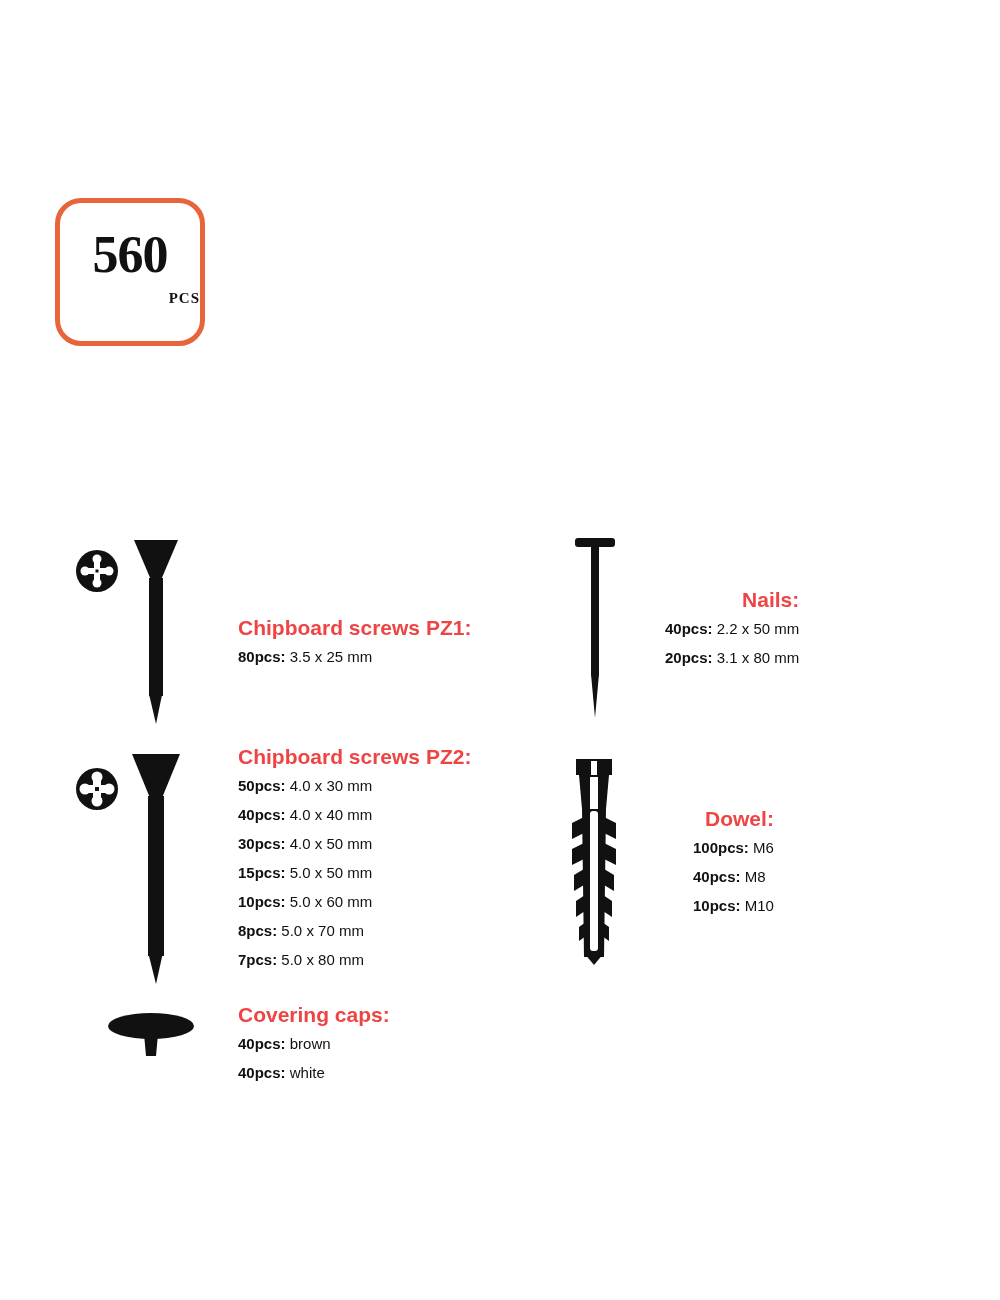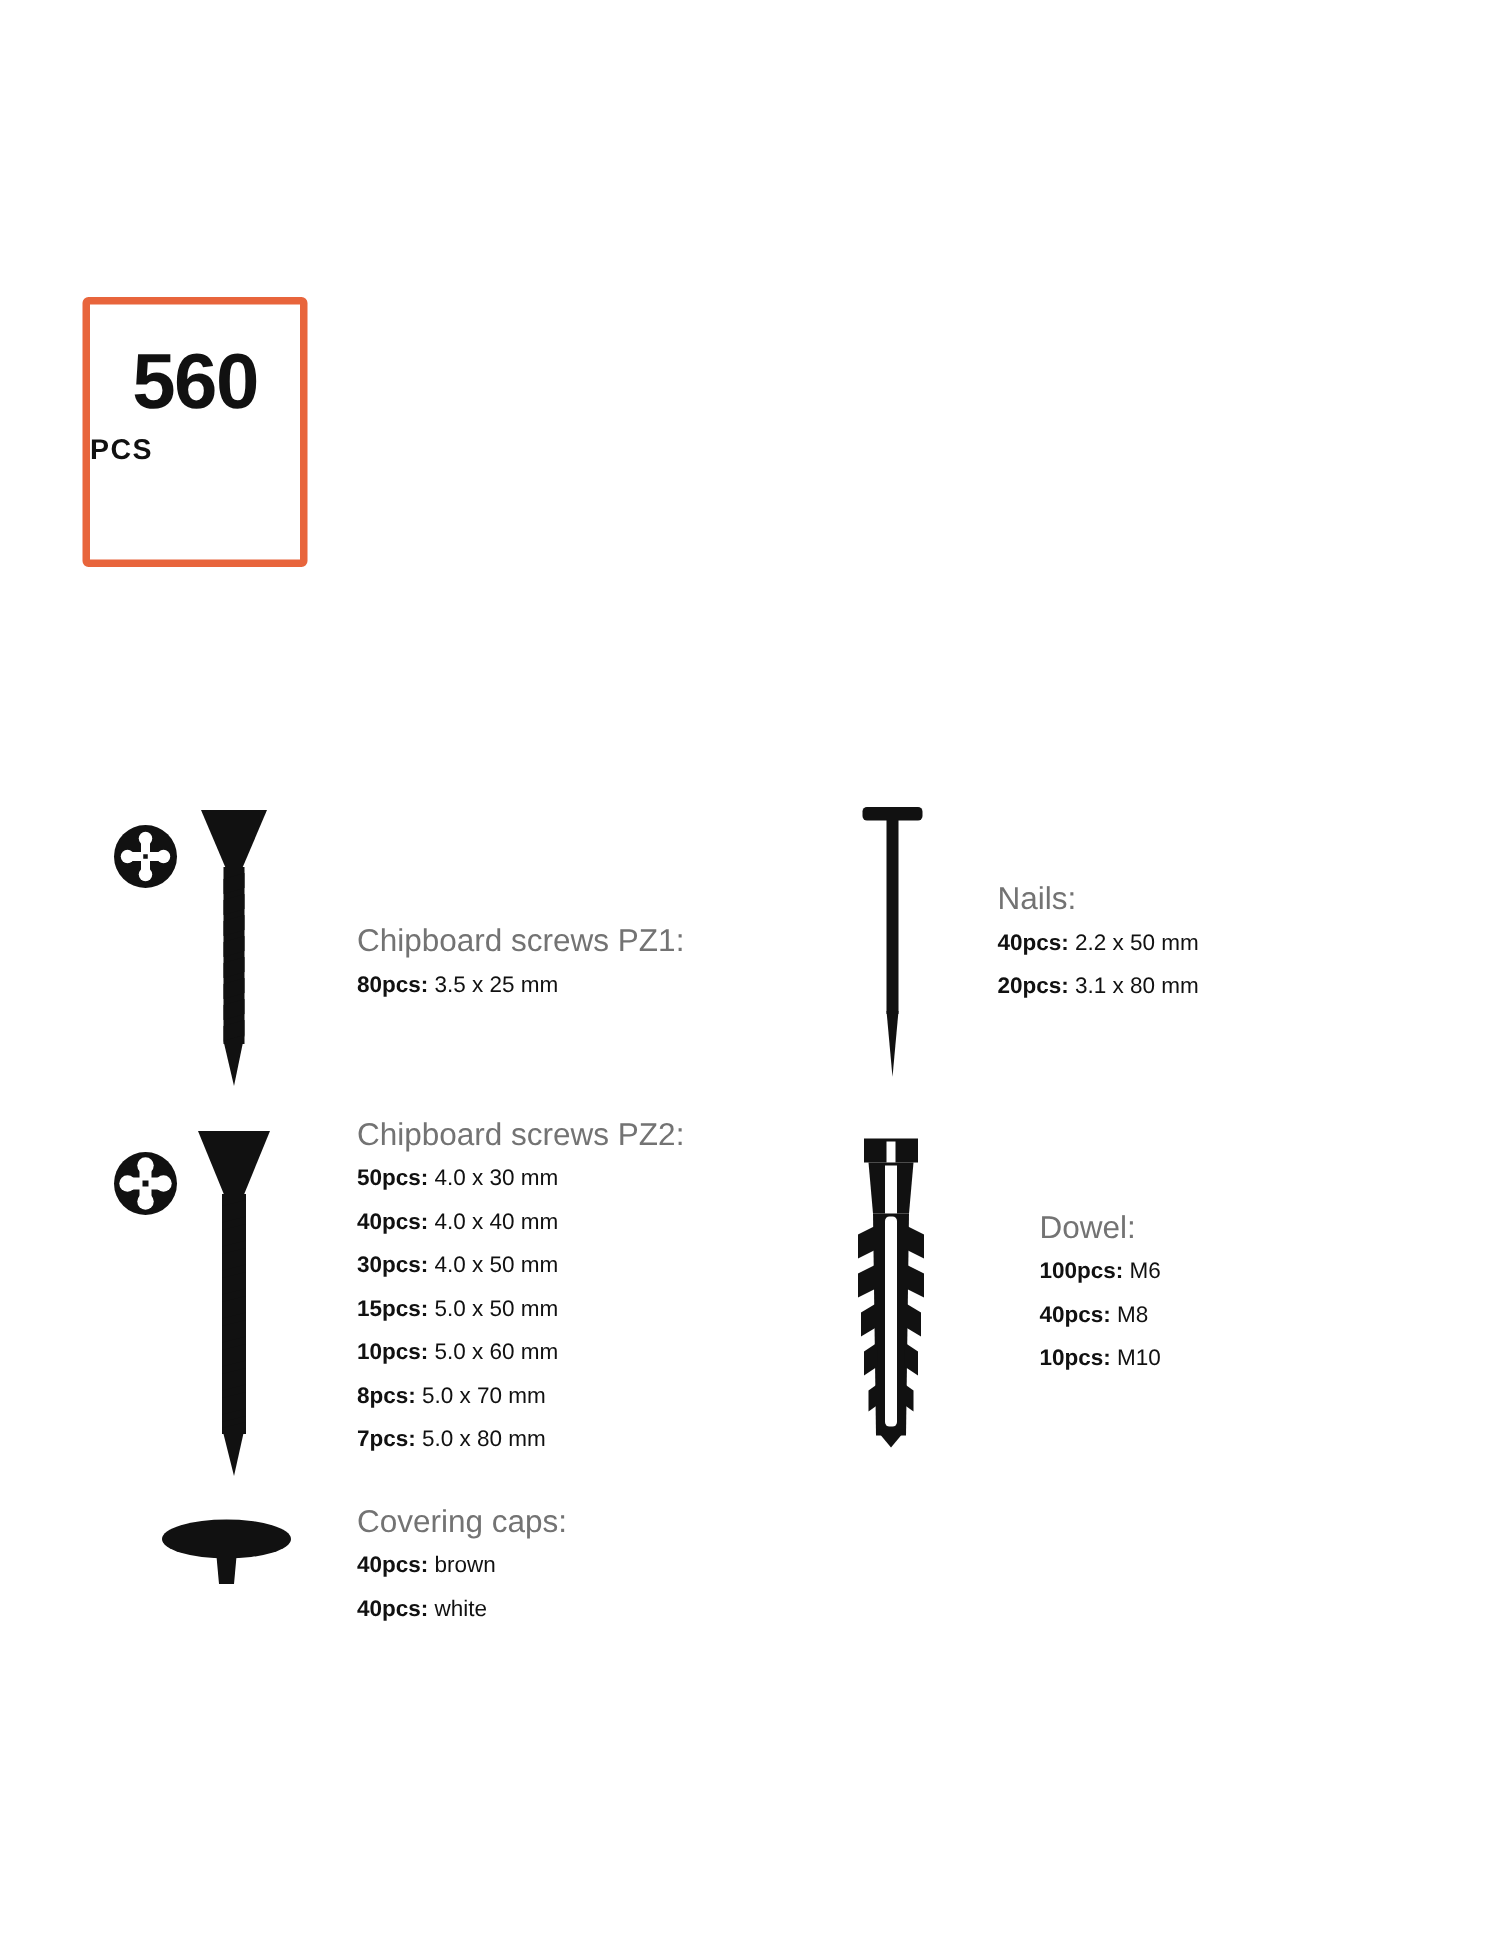--- a/index.html
+++ b/index.html
@@ -15,25 +15,26 @@
     color: #1a1a1a;
     overflow: hidden;
   }
 
   
   .pcs-badge {
     position: absolute;
     left: 55px;
     top: 198px;
     width: 150px;
-    height: 180px;
+    height: 148px;
     border: 5px solid #e8653c;
-    border-radius: 4px;
+    border-radius: 26px;
     background: #ffffff;
     box-sizing: border-box;
+    font-family: Liberation Serif, serif;
   }
   .pcs-badge .inner {
     position: absolute;
     left: 5px;
     top: 5px;
     right: 5px;
     bottom: 5px;
     border: 3px solid #ffffff;
     border-radius: 20px;
     box-sizing: border-box;
@@ -48,38 +49,39 @@
     font-weight: bold;
     letter-spacing: -1px;
     color: #111111;
     line-height: 1;
   }
   .pcs-unit {
     position: absolute;
     top: 88px;
     left: 0;
     width: 100%;
-    text-align: left;
-    font-size: 19px;
+    text-align: right;
+    font-size: 15px;
     font-weight: bold;
     letter-spacing: 1px;
     color: #111111;
     line-height: 1;
   }
 
   
   .block {
     position: absolute;
   }
   .block .heading {
     font-size: 21px;
-    font-weight: normal;
-    color: #737373;
+    font-weight: bold;
+    color: #ef4444;
     line-height: 29px;
     white-space: nowrap;
+    text-align: right;
   }
   .block .line {
     font-size: 15px;
     color: #111111;
     line-height: 29px;
     white-space: nowrap;
   }
   .block .line b {
     font-weight: bold;
   }

